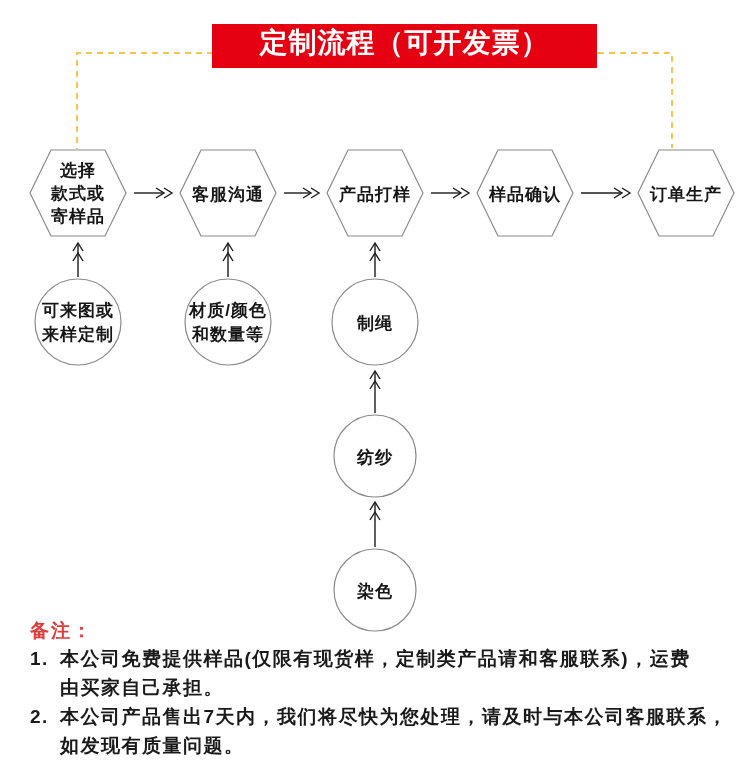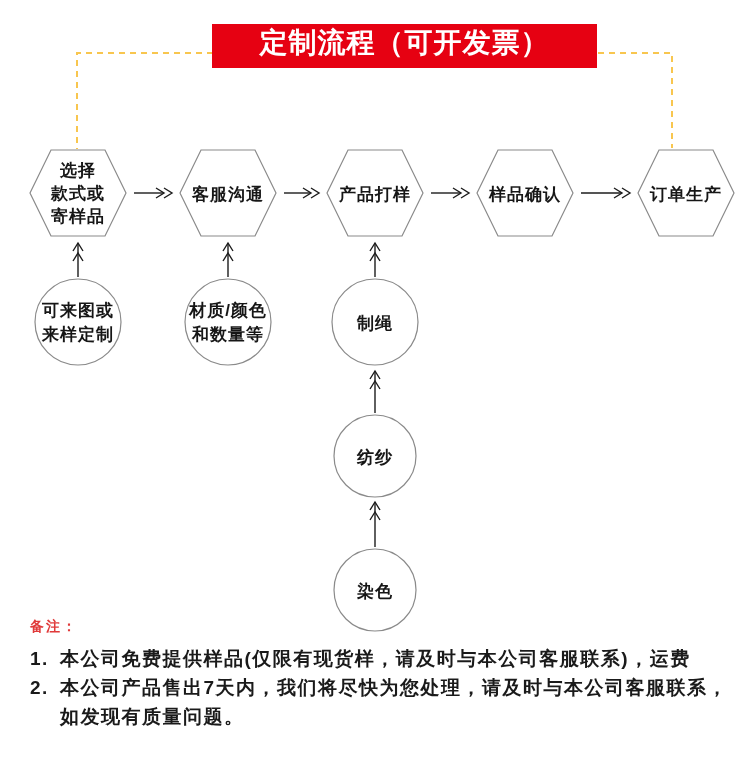--- a/index.html
+++ b/index.html
@@ -31,22 +31,22 @@
   svg.flow{position:absolute;left:0;top:0;z-index:1;}
   .hex{fill:#fff;stroke:var(--outline);stroke-width:1.2;}
   .circ{fill:#fff;stroke:var(--outline);stroke-width:1.2;}
   .lbl{font-family:"Liberation Sans",sans-serif;font-size:17px;font-weight:bold;fill:var(--ink);letter-spacing:1px;text-anchor:middle;}
   .arrow{stroke:#1c1c1c;stroke-width:1.4;fill:none;}
   .dash{stroke:var(--gold);stroke-width:2;stroke-dasharray:6 5;fill:none;}
   .remarks{
     position:absolute;left:30px;top:618px;width:706px;z-index:2;
   }
   .remarks-label{
-    color:var(--remark-red);font-size:14px;font-weight:bold;
-    letter-spacing:2px;margin-bottom:8px;
+    color:var(--remark-red);font-size:19px;font-weight:bold;
+    letter-spacing:2px;margin-bottom:0;
   }
   .remark-item{
     display:grid;grid-template-columns:30px 1fr;
     font-size:19px;font-weight:600;color:#1a1a1a;
     line-height:29px;letter-spacing:1.5px;
   }
   .remark-item .num{text-align:left;}
   .remark-line{white-space:nowrap;}
 </style>
 </head>
@@ -163,21 +163,22 @@
       <path d="M 370 510 L 375 502 L 380 510"></path>
       <path d="M 370 520 L 375 512 L 380 520"></path>
     </g>
   </svg>
 
   <div class="remarks">
     <div class="remarks-label">备注：</div>
     <div class="remark-item">
       <span class="num">1.</span>
       <span>
-        <div class="remark-line">本公司免费提供样品(仅限有现货样，请及时与本公司客服联系)，运费</div>
+        <div class="remark-line">本公司免费提供样品(仅限有现货样，定制类产品请和客服联系)，运费</div>
+        <div class="remark-line">由买家自己承担。</div>
       </span>
     </div>
     <div class="remark-item">
       <span class="num">2.</span>
       <span>
         <div class="remark-line">本公司产品售出7天内，我们将尽快为您处理，请及时与本公司客服联系，</div>
         <div class="remark-line">如发现有质量问题。</div>
       </span>
     </div>
   </div>

